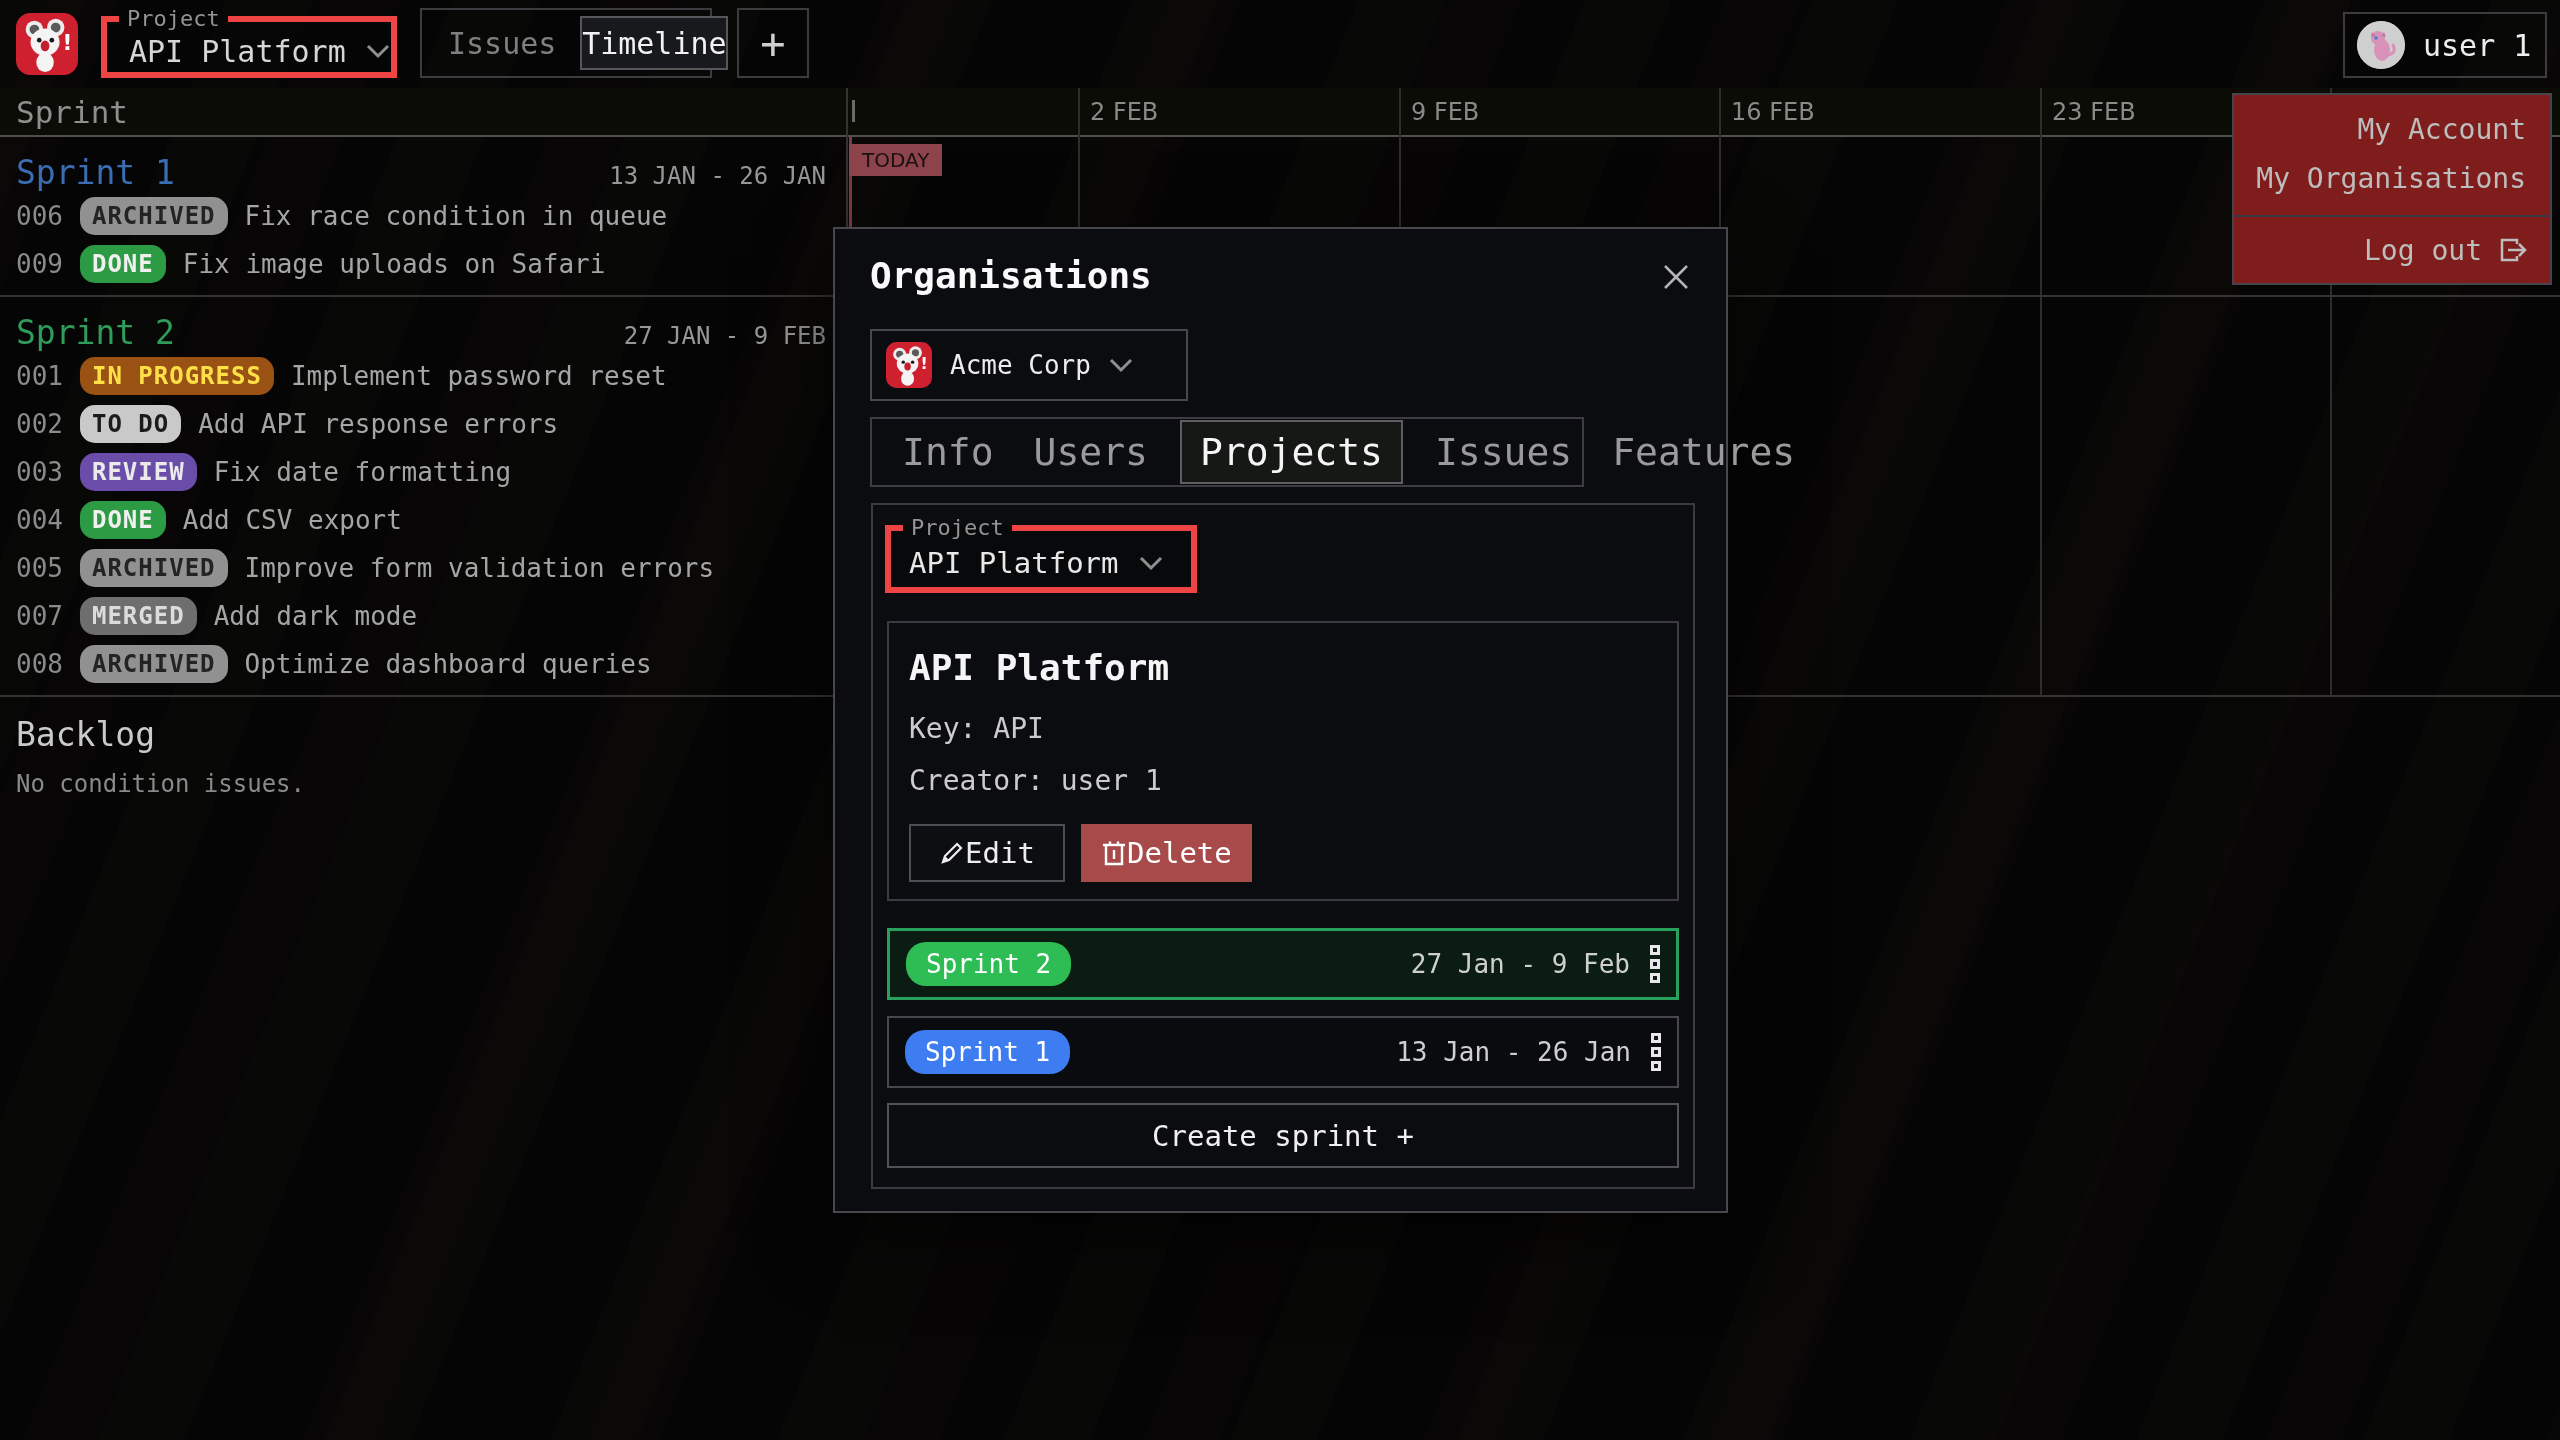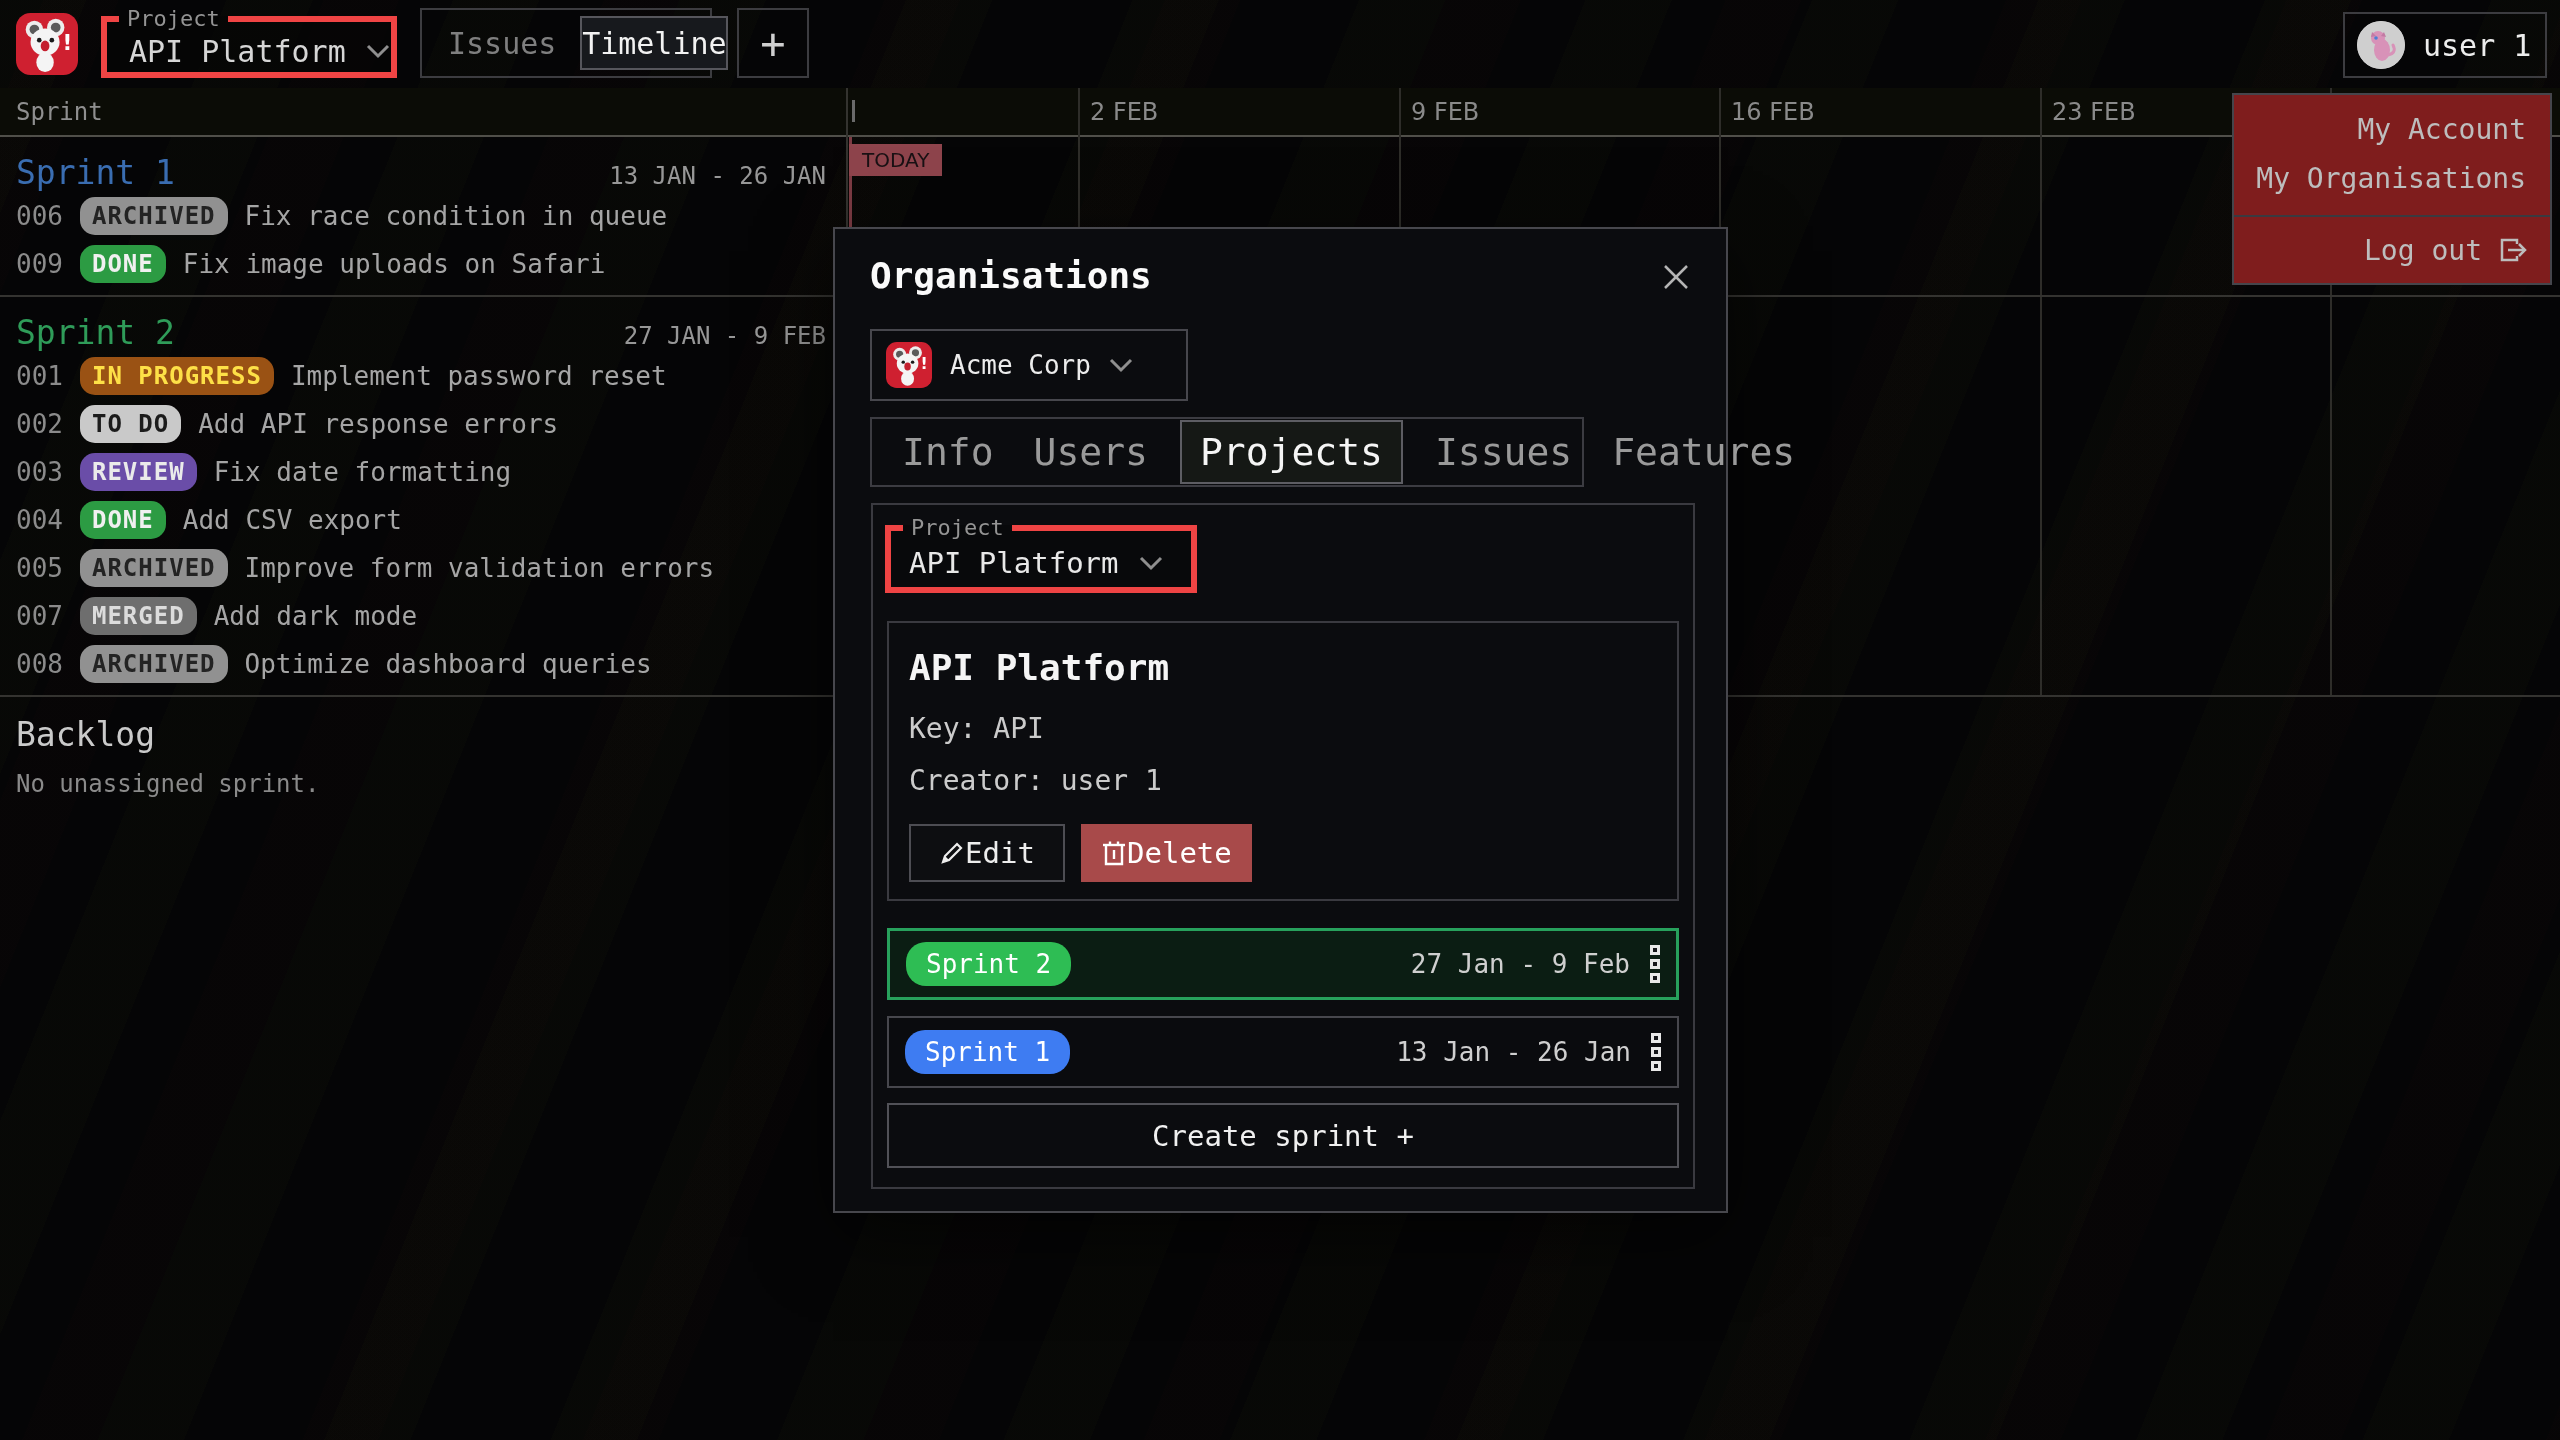--- a/index.html
+++ b/index.html
@@ -36,21 +36,21 @@
   .menu-item{height:49px;display:flex;align-items:center;justify-content:flex-end;
     padding-right:24px;font-size:28px;color:#bdbdbd;}
   .menu-item:first-child{margin-top:10px;}
   .menu-divider{border-top:2px solid #3a3a40;margin-top:12px;}
   .logout-row{height:66px;display:flex;align-items:center;justify-content:flex-end;gap:16px;
     padding-right:22px;font-size:28px;color:#bdbdbd;}
 
   
   .timeline{position:absolute;left:0;top:88px;width:2560px;height:707px;z-index:1;}
   .tl-header{position:relative;height:49px;background:#0b0c06;border-bottom:2px solid #504f49;box-sizing:border-box;}
-  .panel-label{position:absolute;left:16px;top:50%;transform:translateY(-50%);font-size:24px;color:#8f8f8f;}
+  .panel-label{position:absolute;left:16px;top:50%;transform:translateY(-50%);font-size:31px;color:#8f8f8f;}
   .tl-date{position:absolute;top:50%;transform:translateY(-50%);font-size:24px;color:#8a8a8a;}
   .header-tick{position:absolute;left:852px;top:12px;width:3px;height:22px;background:#6a6a6a;}
   .vline{position:absolute;top:0;width:2px;height:607px;background:#2e2d29;}
   .panel-border{position:absolute;left:846px;top:0;width:2px;height:707px;background:#34332f;}
   .today-line{position:absolute;left:849px;top:49px;width:3px;height:558px;background:#7c3b43;}
   .today-badge{position:absolute;left:849px;top:56px;height:32px;background:#8e444c;color:#191114;
     font-size:20px;display:flex;align-items:center;padding:0 13px;}
   .rows{position:absolute;left:0;top:49px;width:2560px;}
   .section{box-sizing:border-box;}
   .section + .section{border-top:2px solid #343330;}
@@ -238,21 +238,21 @@
           <span class="ititle">Add dark mode</span>
         </div>
         <div class="issue">
           <span class="inum">008</span>
           <span class="badge" style="background: rgb(145, 145, 145); color: rgb(35, 35, 35);">ARCHIVED</span>
           <span class="ititle">Optimize dashboard queries</span>
         </div>
       </div>
       <div class="section" style="height: 100px;">
         <div class="backlog-title">Backlog</div>
-        <div class="backlog-empty">No unassigned sprint.</div>
+        <div class="backlog-empty">No condition issues.</div>
       </div>
     </div>
 </div>
 
 <div class="modal">
   <div class="modal-title">Organisations</div>
   <div class="modal-close">
     <svg width="28" height="28" viewBox="0 0 28 28">
       <line x1="3" y1="3" x2="25" y2="25" stroke="#b5b5b5" stroke-width="2.5"></line>
       <line x1="25" y1="3" x2="3" y2="25" stroke="#b5b5b5" stroke-width="2.5"></line>

